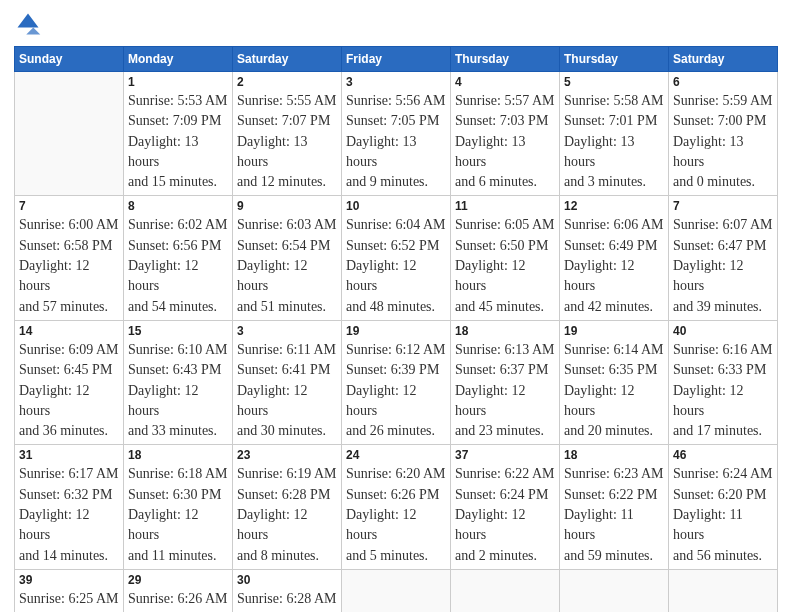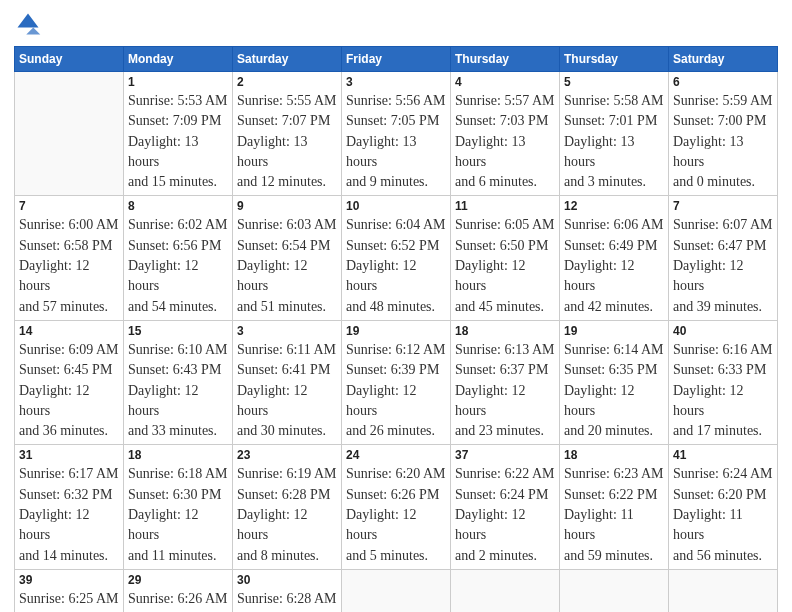--- a/index.html
+++ b/index.html
@@ -241,21 +241,21 @@
           </td>
           <td>
             <span class="day-num">37</span>
             <div class="day-info">Sunrise: 6:22 AM<br>Sunset: 6:24 PM<br>Daylight: 12 hours<br>and 2 minutes.</div>
           </td>
           <td>
             <span class="day-num">18</span>
             <div class="day-info">Sunrise: 6:23 AM<br>Sunset: 6:22 PM<br>Daylight: 11 hours<br>and 59 minutes.</div>
           </td>
           <td>
-            <span class="day-num">41</span>
+            <span class="day-num">46</span>
             <div class="day-info">Sunrise: 6:24 AM<br>Sunset: 6:20 PM<br>Daylight: 11 hours<br>and 56 minutes.</div>
           </td>
         </tr>
         <tr class="last-row">
           <td>
             <span class="day-num">39</span>
             <div class="day-info">Sunrise: 6:25 AM<br>Sunset: 6:18 PM<br>Daylight: 11 hours<br>and 53 minutes.</div>
           </td>
           <td>
             <span class="day-num">29</span>

